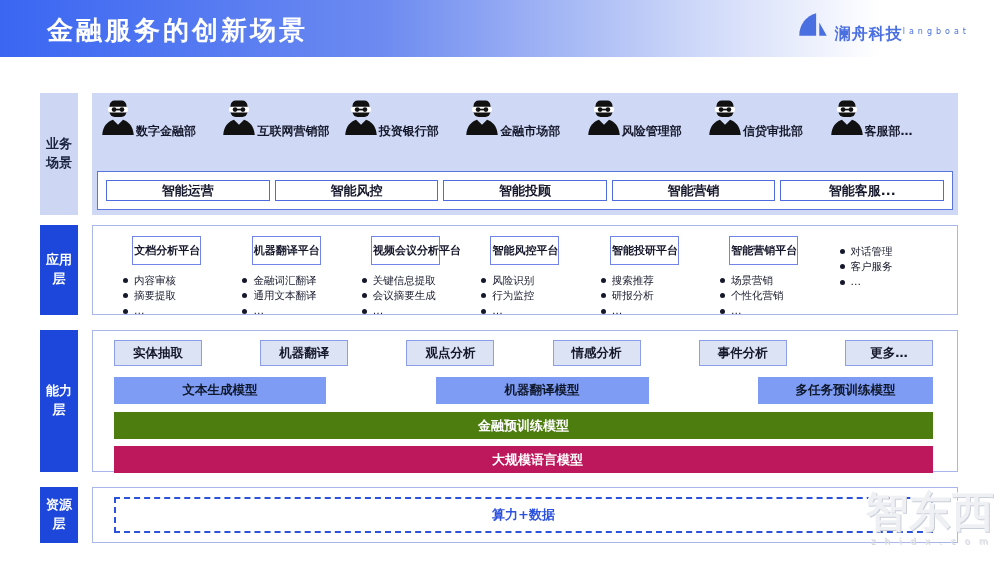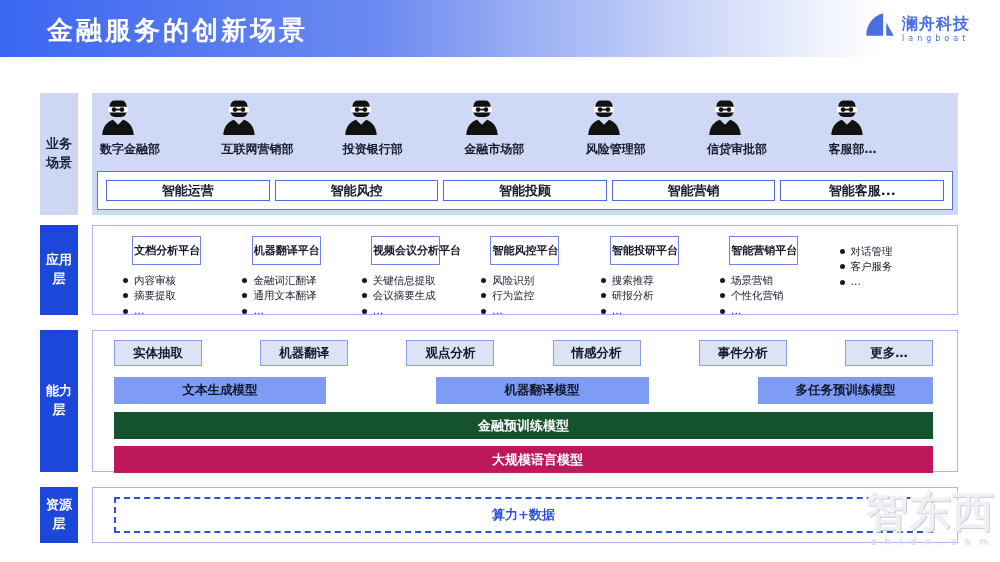--- a/index.html
+++ b/index.html
@@ -5,38 +5,38 @@
   * { margin:0; padding:0; box-sizing:border-box; }
   body { background:#fff; font-family:"DejaVu Sans","Liberation Sans",sans-serif; }
   #slide { position:relative; width:1000px; height:562px; background:#fff; overflow:hidden; }
 
   
   .header { position:absolute; top:0; left:0; width:100%; height:57px;
     background:linear-gradient(90deg,#3a66f2 0%,#6c8af0 38%,#c9d4f8 68%,#ffffff 88%); }
   .title { position:absolute; left:47px; top:13px; font-size:26px; font-weight:bold;
     color:#ffffff; letter-spacing:3px; }
   .logo { position:absolute; right:30px; top:11px; display:flex; align-items:flex-end; gap:7px; }
-  .logo-text { display:flex; flex-direction:column; line-height:1.05; }
+  .logo-text { display:flex; flex-direction:row; line-height:1.05; }
   .logo-name { font-size:16px; font-weight:bold; color:#4a6fe0; letter-spacing:1px; }
   .logo-sub { font-size:8px; color:#4a6fe0; letter-spacing:4px; margin-top:2px; }
 
   
   .layer-label { position:absolute; left:40px; width:38px; display:flex; align-items:center;
     justify-content:center; text-align:center; font-weight:bold; font-size:13px;
     line-height:1.45; padding:0 4px; }
   .label-light { background:#cdd6f2; color:#1a2340; }
   .label-dark  { background:#1c47da; color:#ffffff; }
   .panel { position:absolute; left:92px; width:866px; }
   .panel-bordered { background:#ffffff; border:1.5px solid #a9b6ea; }
 
   
   .business-panel { top:93px; height:122px; background:#cfd9f5; }
   .biz-label { top:93px; height:122px; }
   .dept-row { display:flex; padding:7px 8px 0 8px; }
-  .dept { flex:1; display:flex; flex-direction:column; align-items:flex-start; }
+  .dept { flex:1; display:flex; flex-direction:row; align-items:flex-end; }
   .dept-label { margin-top:1px; font-size:12px; font-weight:bold; color:#15182b; white-space:nowrap; }
   .scenario-strip { position:absolute; left:5px; right:5px; bottom:5px; height:39px;
     background:#ffffff; border:1px solid #5a74dd; padding:8px; display:flex; gap:5px; }
   .scenario-box { flex:1; border:1.5px solid #4f6cde; background:#ffffff; display:flex;
     align-items:center; justify-content:center; font-size:13px; font-weight:bold; color:#16182c; }
 
   
   .app-panel { top:225px; height:90px; }
   .app-label { top:225px; height:90px; }
   .app-grid { display:flex; padding:10px 14px 0 14px; }
@@ -56,21 +56,21 @@
   .skill-row { display:flex; justify-content:space-between; padding:9px 24px 0 21px; }
   .skill-box { width:88px; height:26px; background:#dce3f4; border:1px solid #8c9de9;
     display:flex; align-items:center; justify-content:center; font-size:12.5px;
     font-weight:bold; color:#15182b; }
   .model-row { display:flex; justify-content:space-between; padding:0 24px 0 21px; margin-top:11px; }
   .model-box { height:27px; background:#7e9cf3; color:#0f172a; display:flex; align-items:center;
     justify-content:center; font-size:12.5px; font-weight:bold; }
   .model-1 { width:212px; } .model-2 { width:213px; } .model-3 { width:175px; }
   .bar { margin:8px 24px 0 21px; height:27px; display:flex; align-items:center;
     justify-content:center; color:#fff; font-size:13px; font-weight:bold; }
-  .bar-finance { background:#14532d; }
+  .bar-finance { background:#4d7c0f; }
   .bar-llm { background:#be185d; margin-top:7px;padding-left:28px; }
 
   
   .res-panel { top:487px; height:56px; }
   .res-label { top:487px; height:56px; }
   .dashed-box { position:absolute; left:21px; right:24px; top:9px; bottom:9px;
     border:2px dashed #2b51dd; display:flex; align-items:center; justify-content:center;
     font-size:13px; font-weight:bold; color:#2b51dd; }
 
   

